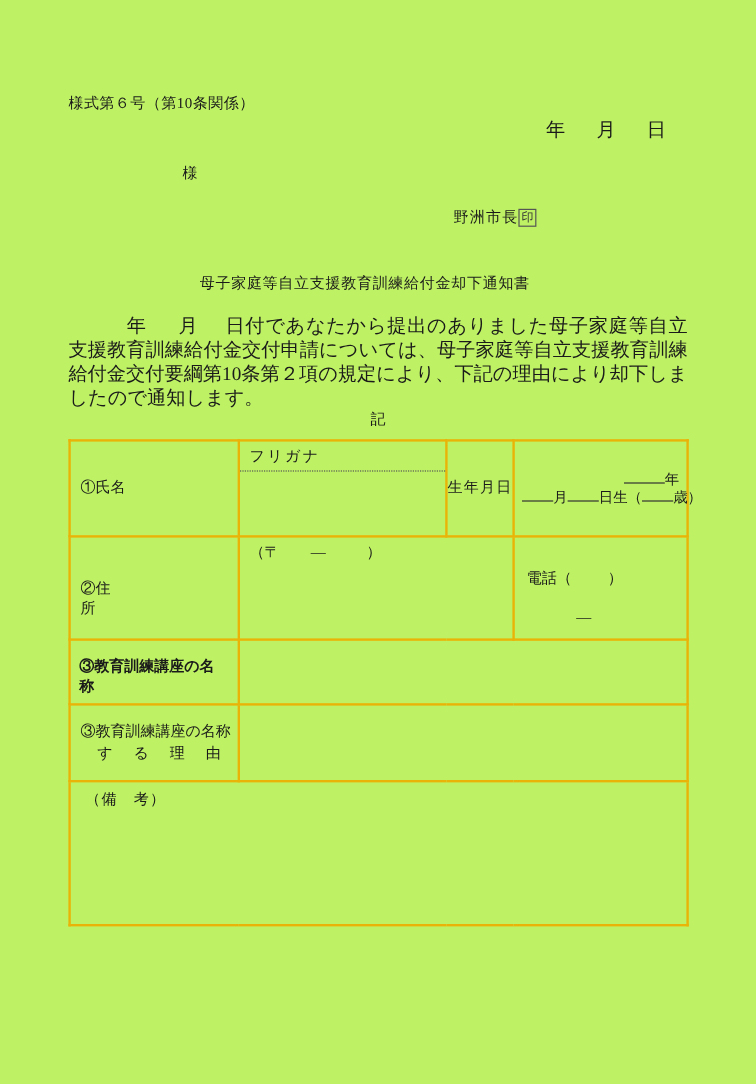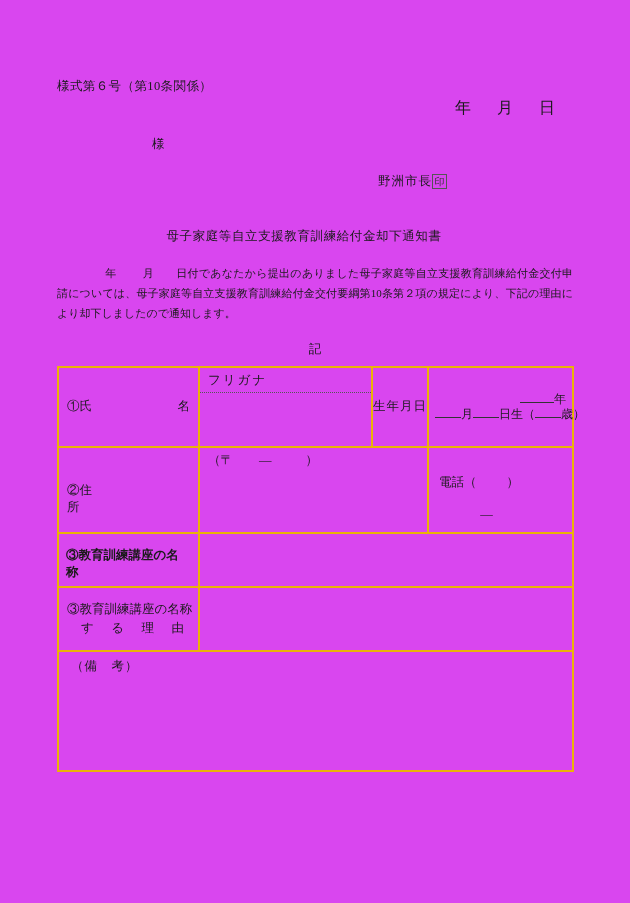--- a/index.html
+++ b/index.html
@@ -11,21 +11,21 @@
     width: 630px;
     height: 903px;
     font-family: "Liberation Serif", "DejaVu Serif", serif;
     color: #1a1a1a;
     position: relative;
     overflow: hidden;
   }
   .page {
     position: absolute;
     inset: 0;
-    background: #d946ef;
+    background: #bef264;
   }
 
   
   .form-no {
     position: absolute;
     left: 57px;
     top: 78px;
     font-size: 12.5px;
     letter-spacing: 0.4px;
     white-space: nowrap;
@@ -77,21 +77,21 @@
     font-size: 12.5px;
     letter-spacing: 0.6px;
   }
 
   
   .body-text {
     position: absolute;
     left: 57px;
     top: 263px;
     width: 516px;
-    font-size: 11px;
+    font-size: 16px;
     line-height: 20px;
     text-align: justify;
   }
   .body-text .indent { display: inline-block; width: 48px; }
   .body-text .gap { display: inline-block; width: 26px; }
   .body-text .gap-sm { display: inline-block; width: 22px; }
 
   .ki-mark {
     position: absolute;
     left: 0;
@@ -112,21 +112,20 @@
     font-size: 12.5px;
   }
   .form-table td {
     border: 2px solid #eab308;
     padding: 0;
     vertical-align: top;
     position: relative;
   }
   .lbl {
     display: flex;
-    justify-content: space-between;
     padding: 0 8px;
     white-space: nowrap;
   }
   .cell-pad { padding: 5px 7px; }
 
   
   .r-name td { height: 78px; }
   .name-label { padding-top: 30px; }
   .furigana-cell { padding: 0; }
   .furigana-top {

